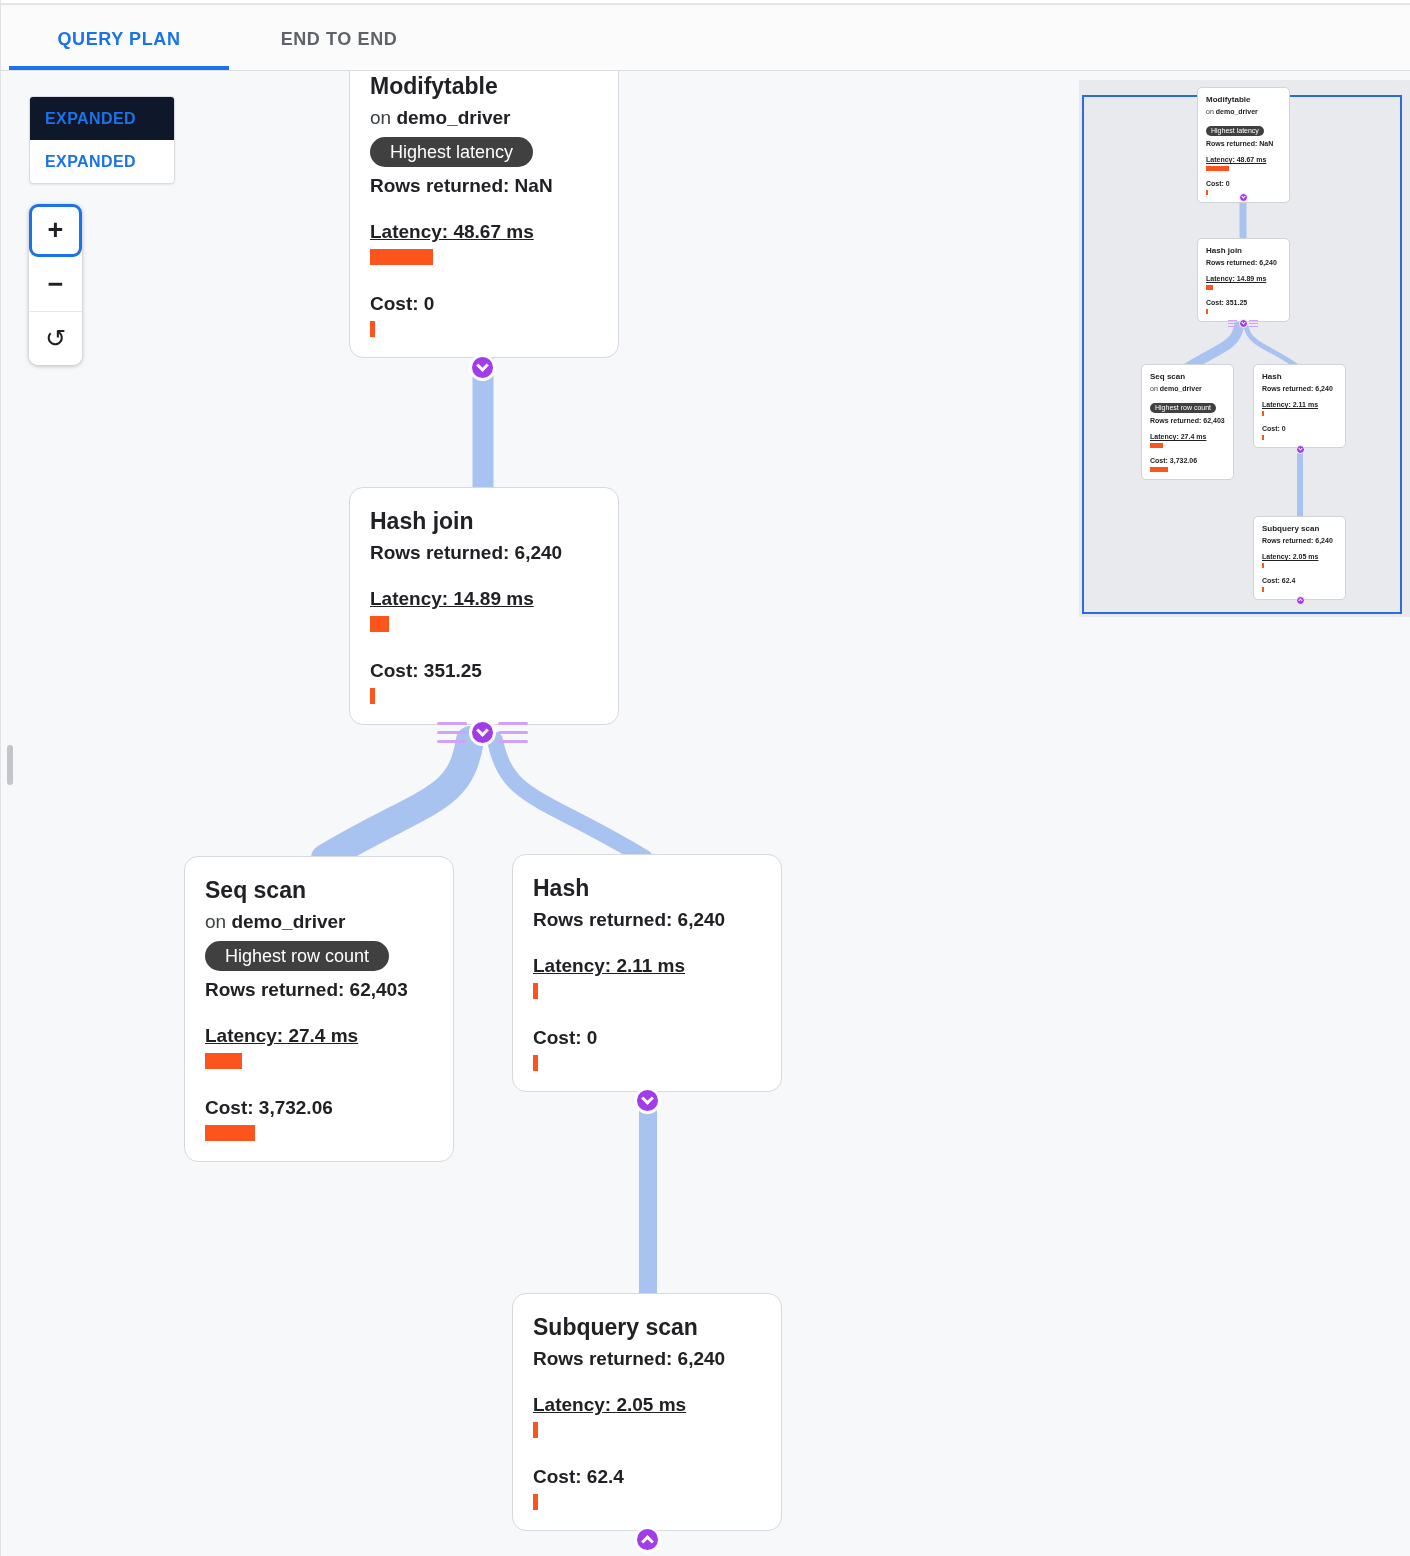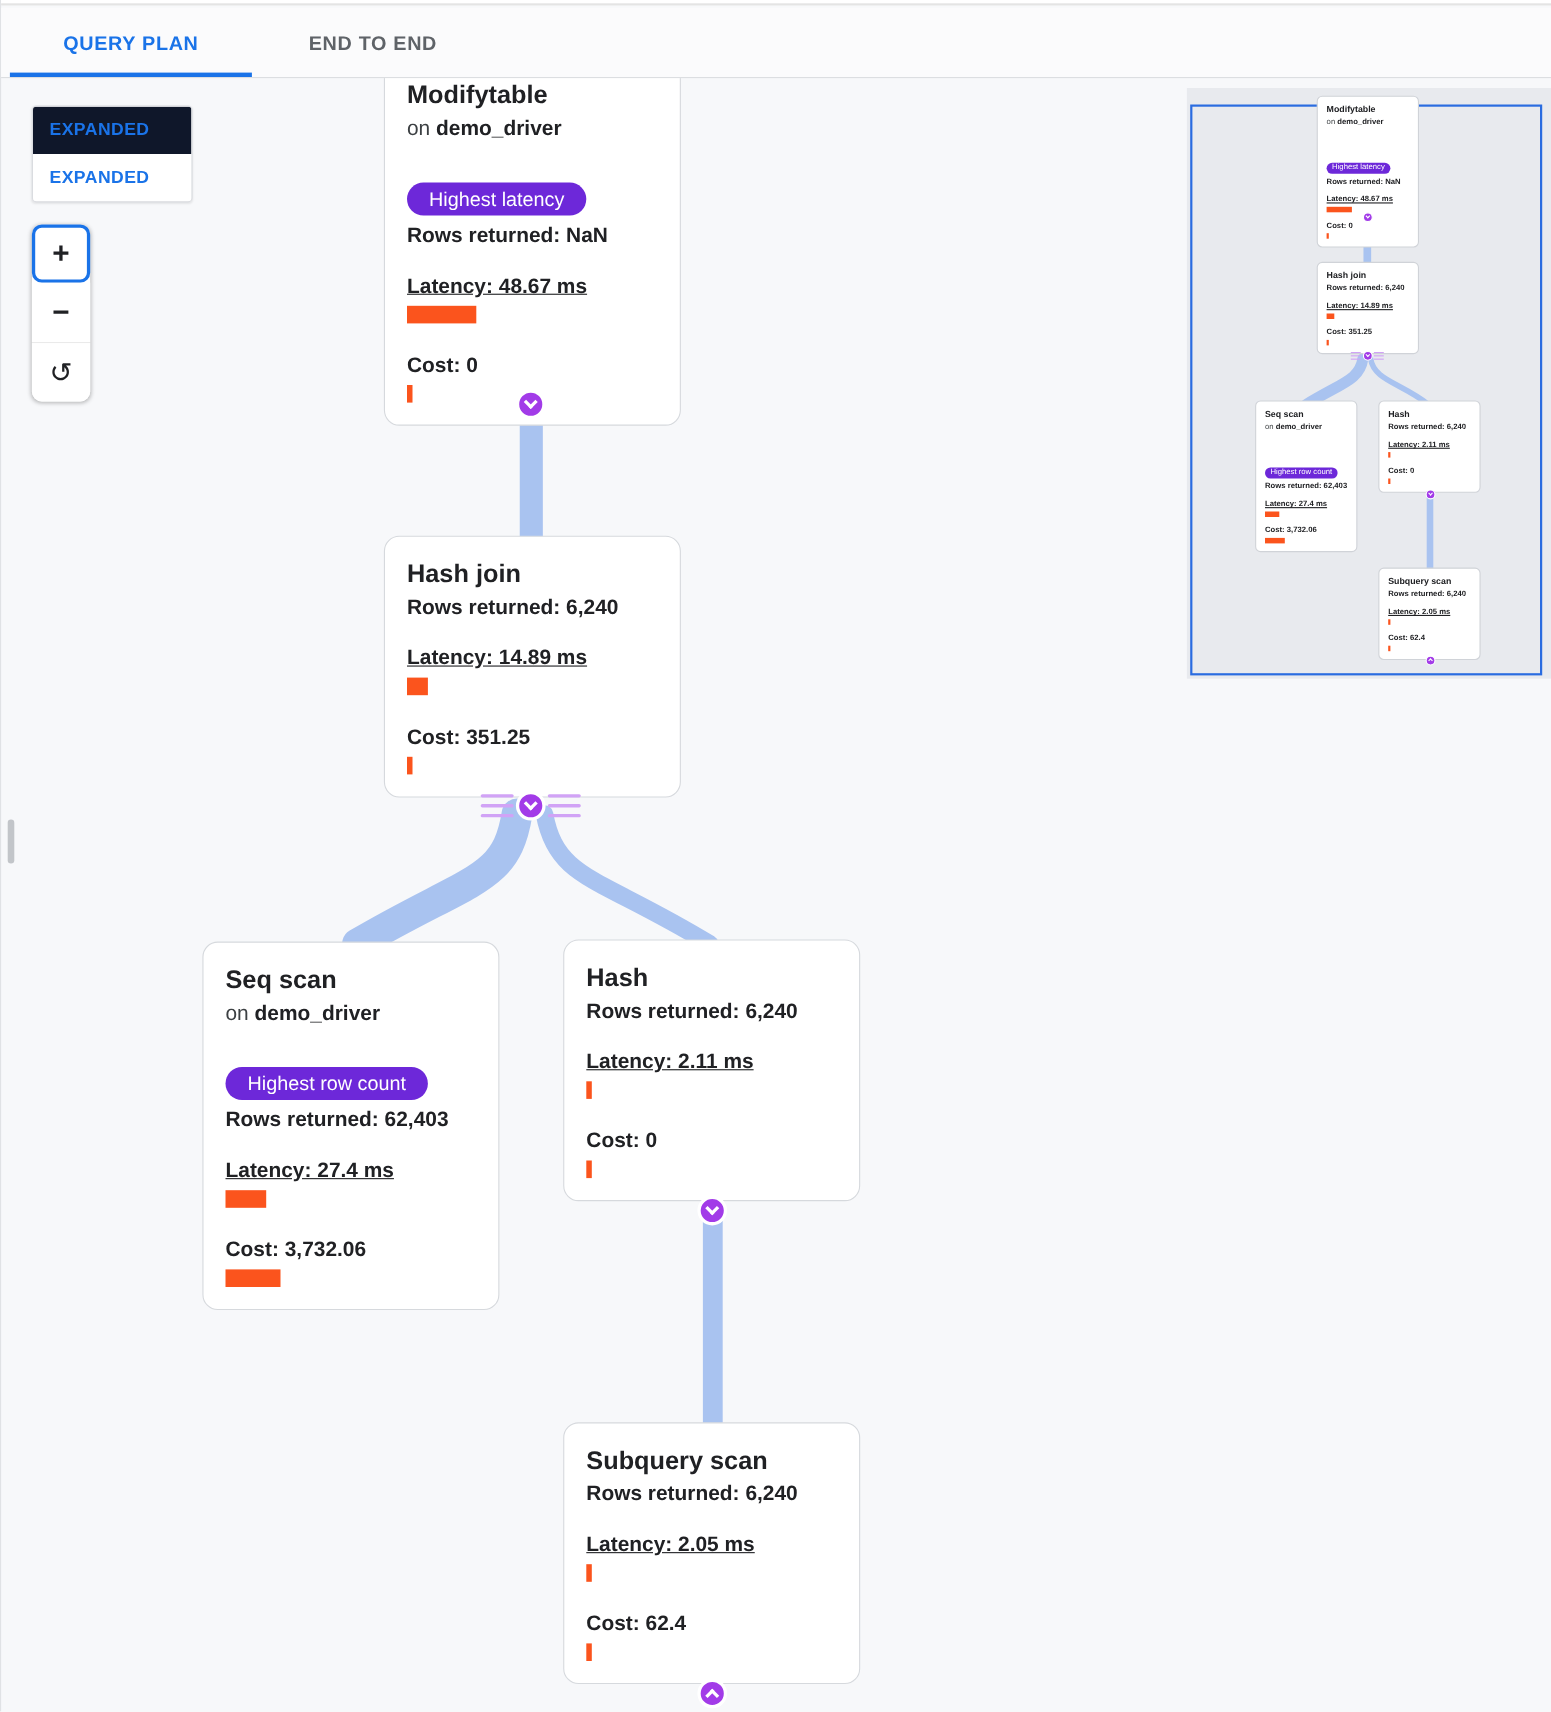--- a/index.html
+++ b/index.html
@@ -38,22 +38,22 @@
                    background:#c2c5c9; border-radius:3px; z-index:10; }
 
   
   .edges { position:absolute; left:0; top:0; z-index:1; }
   .card { position:absolute; width:270px; background:#fff; border:1px solid #d6d9dd; border-radius:14px;
           padding:20px; z-index:2; cursor:pointer; }
   .t { font-size:23px; line-height:26px; font-weight:bold; color:#202124; }
   .on { font-size:19px; line-height:22px; margin-top:8px; color:#3c4043; }
   .on b { color:#202124; }
   .badge-row { margin-top:8px; }
-  .badge { display:inline-block; background:#6d28d9; color:#fff; font-size:18px; height:30px;
-           line-height:30px; padding:0 20px; border-radius:17px;margin-top:29px; }
+  .badge { display:inline-block; background:#404040; color:#fff; font-size:18px; height:30px;
+           line-height:30px; padding:0 20px; border-radius:17px; }
   .line { font-size:19px; line-height:22px; font-weight:bold; color:#202124; margin-top:8px; }
   .line.sp { margin-top:24px;text-decoration:underline; }
   .line.sp2 { margin-top:28px; }
   .bar { height:16px; margin-top:6px; background:#fb541d; }
 
   .conn { position:absolute; width:27px; height:27px; background:#a23be8; border:3px solid #fff;
           border-radius:50%; display:flex; align-items:center; justify-content:center; z-index:5; cursor:pointer; }
   .chev { width:9px; height:9px; border:solid #fff; border-width:0 0 3px 3px; transform:rotate(-45deg); margin-top:-4px; }
   .conn.up .chev { border-width:3px 3px 0 0; margin-top:4px; }
   .pline { position:absolute; width:30px; height:3px; background:#d1a3f6; border-radius:2px; z-index:4; }

